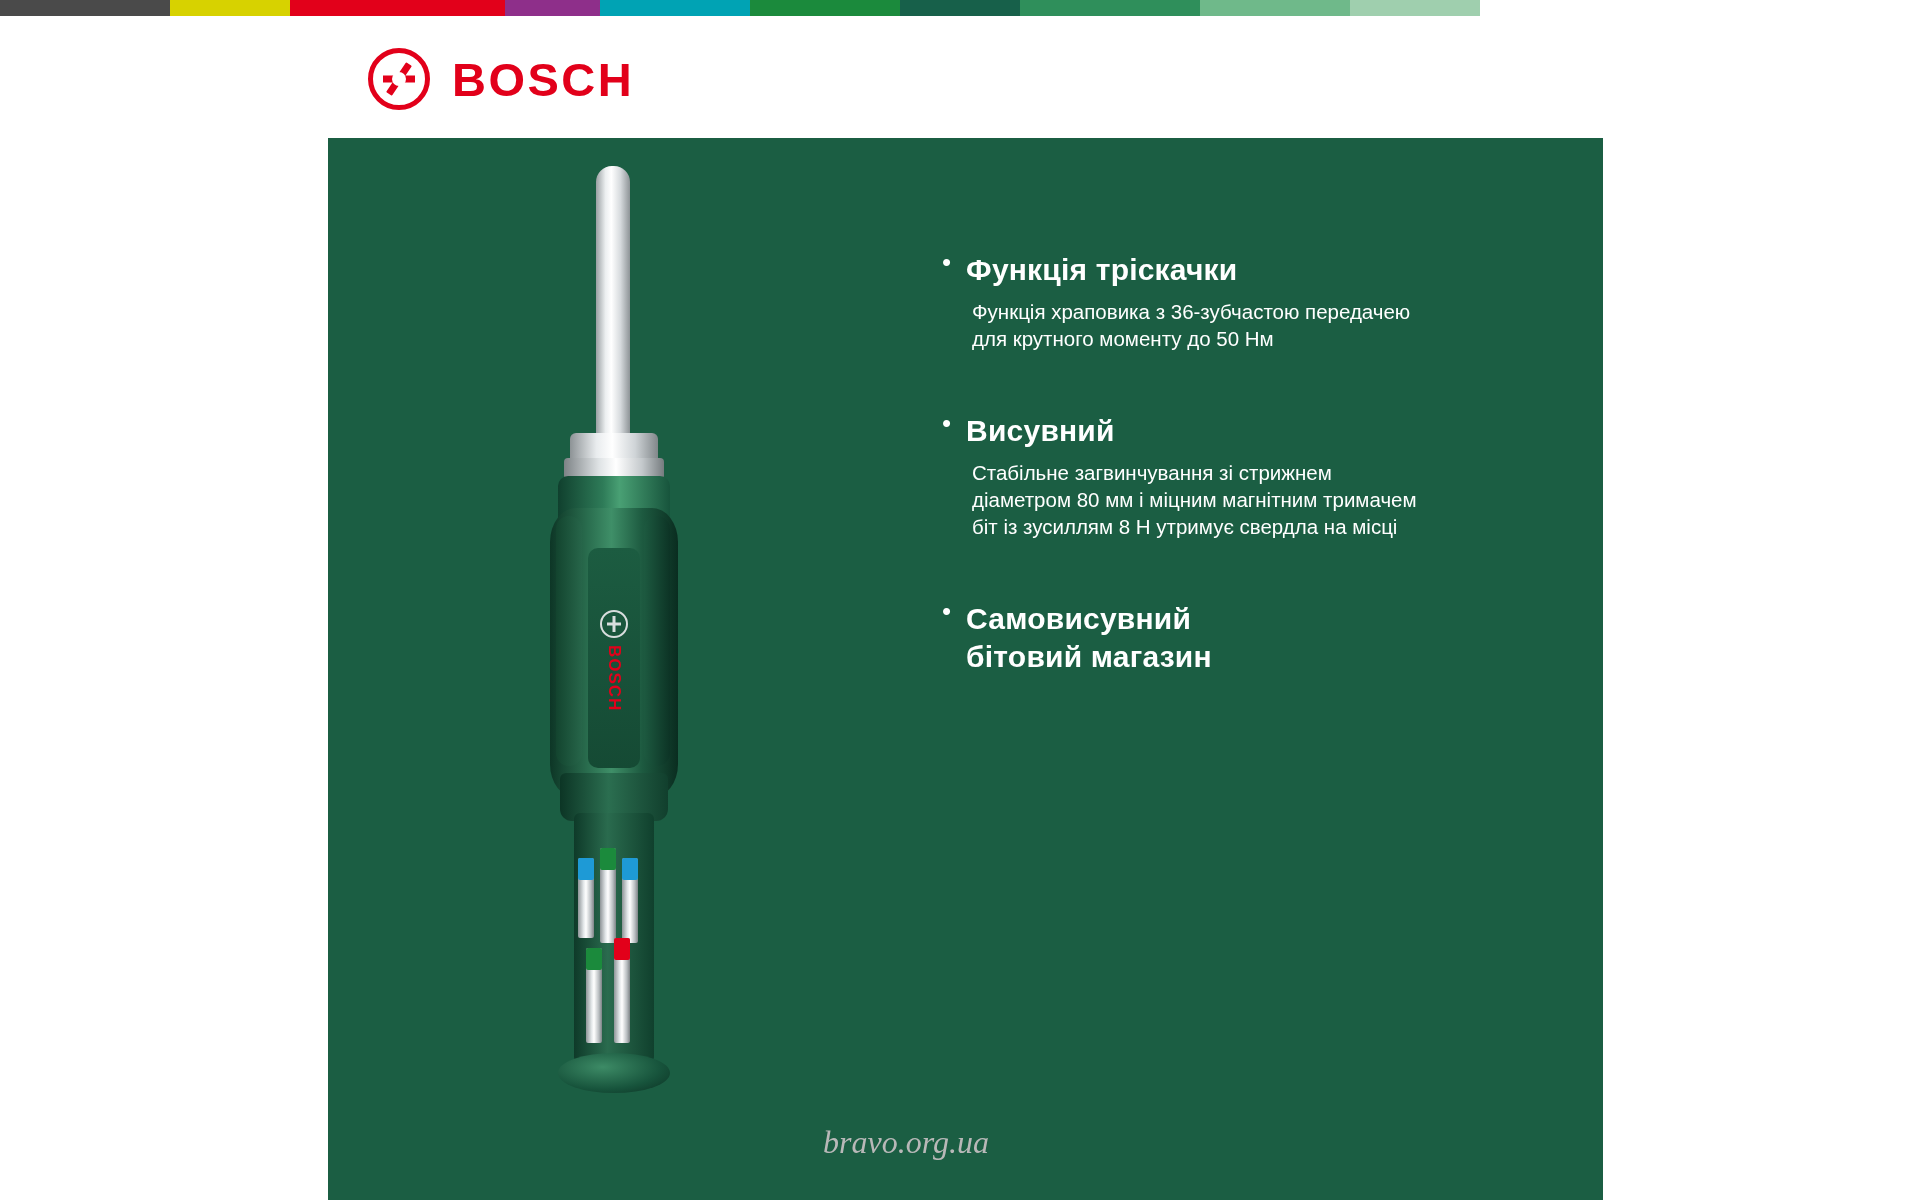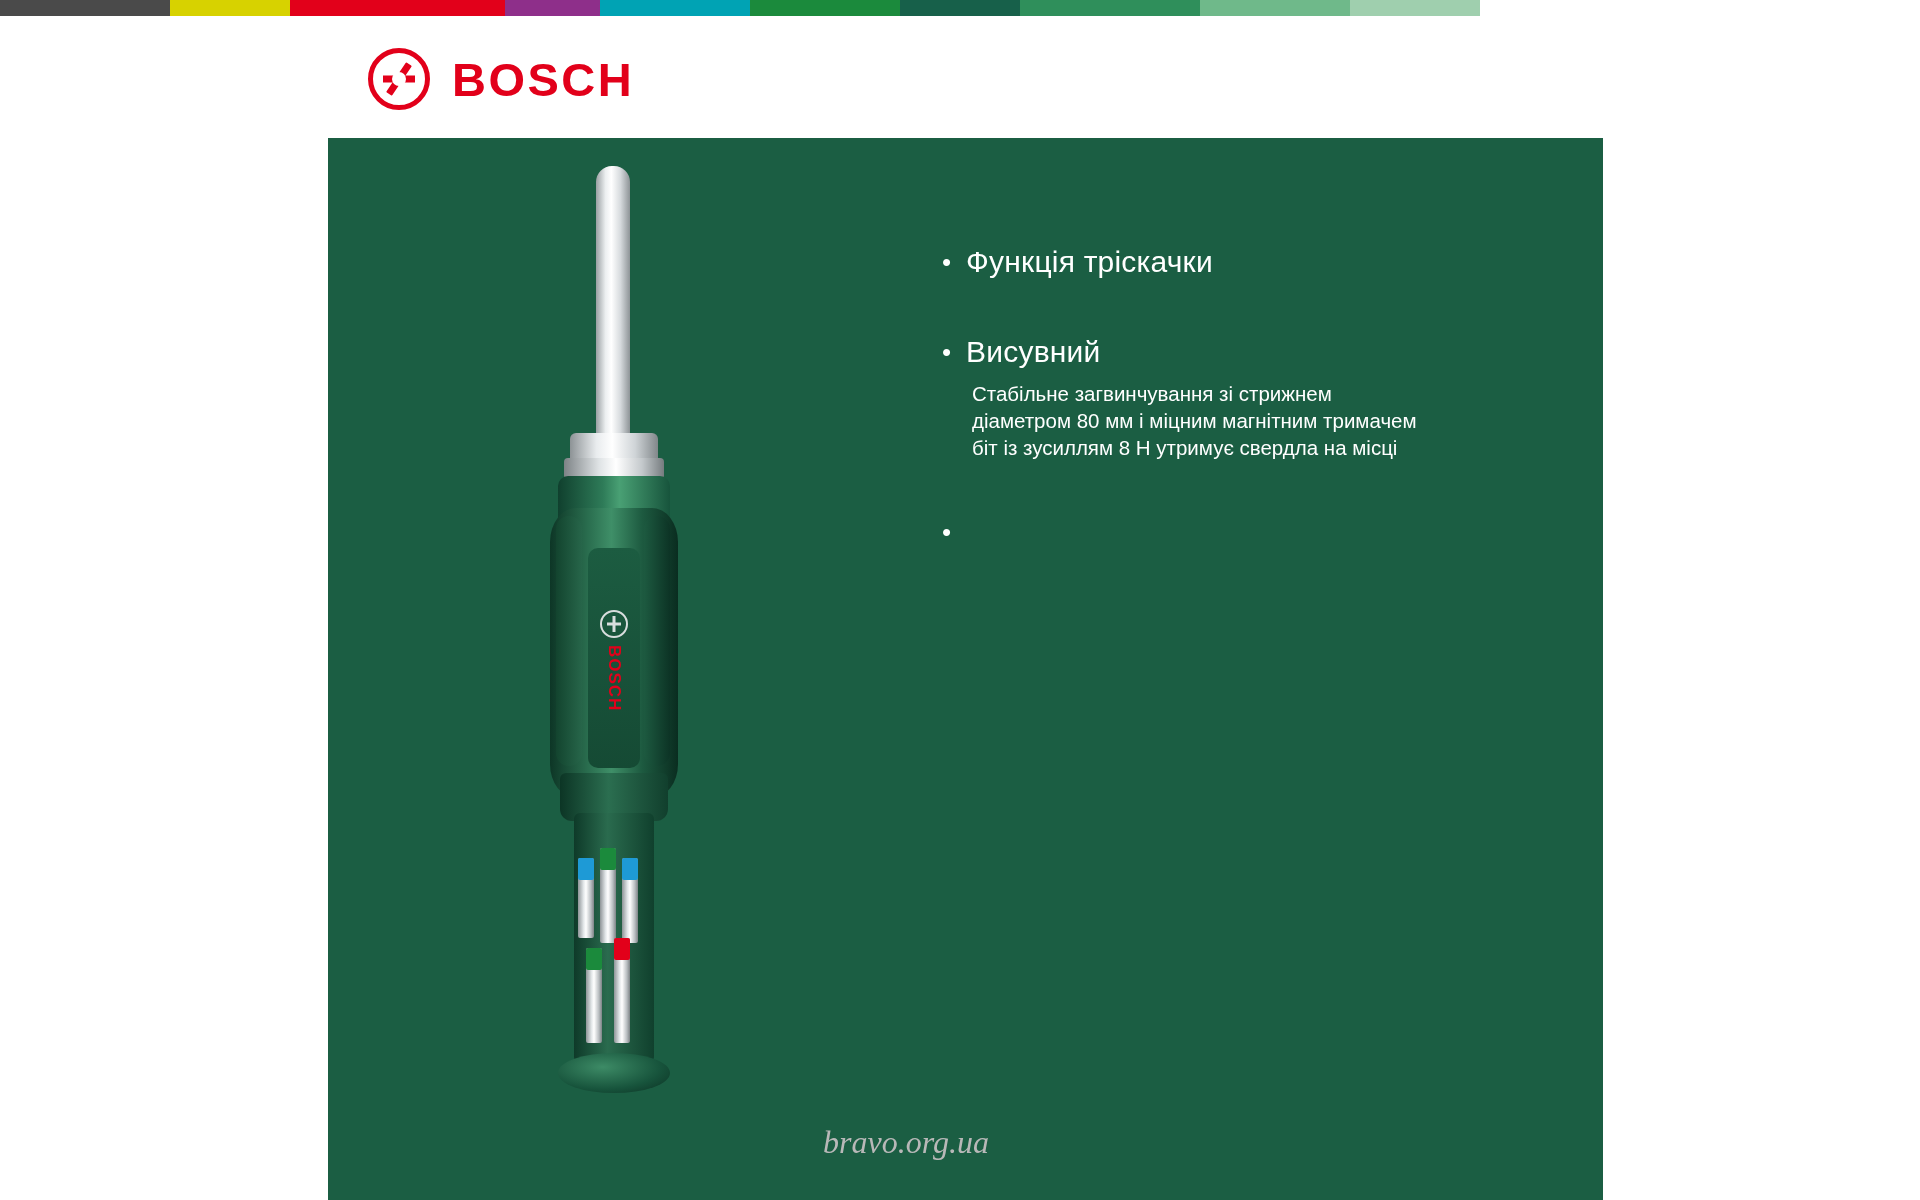--- a/index.html
+++ b/index.html
@@ -115,24 +115,25 @@
   }
   .bullet {
     color: #ffffff;
     font-size: 26px;
     line-height: 38px;
     flex: 0 0 auto;
   }
   .feature-title {
     color: #ffffff;
     font-size: 30px;
-    font-weight: normal;
+    font-weight: bold;
     line-height: 38px;
     letter-spacing: 0.2px;
     white-space: pre-line;
+    margin-top: 8px;
   }
   .feature-body {
     color: #ffffff;
     font-size: 20.5px;
     line-height: 27px;
     margin-top: 9px;
     margin-left: 30px;
     white-space: pre-line;
   }
 
@@ -380,35 +381,39 @@
       <div class="endcap"></div>
     </div>
 
     <div class="features">
 
       <div class="feature">
         <div class="feature-head">
           <span class="bullet">•</span>
           <span class="feature-title">Функція тріскачки</span>
         </div>
+        <div class="feature-body">Функція храповика з 36-зубчастою передачею
+для крутного моменту до 50 Нм</div>
       </div>
 
       <div class="feature">
         <div class="feature-head">
           <span class="bullet">•</span>
           <span class="feature-title">Висувний</span>
         </div>
         <div class="feature-body">Стабільне загвинчування зі стрижнем
 діаметром 80 мм і міцним магнітним тримачем
 біт із зусиллям 8 Н утримує свердла на місці</div>
       </div>
 
       <div class="feature">
         <div class="feature-head">
           <span class="bullet">•</span>
+          <span class="feature-title">Самовисувний
+бітовий магазин</span>
         </div>
       </div>
 
     </div>
   </div>
 
   <div class="watermark">bravo.org.ua</div>
 
 </div>
 

